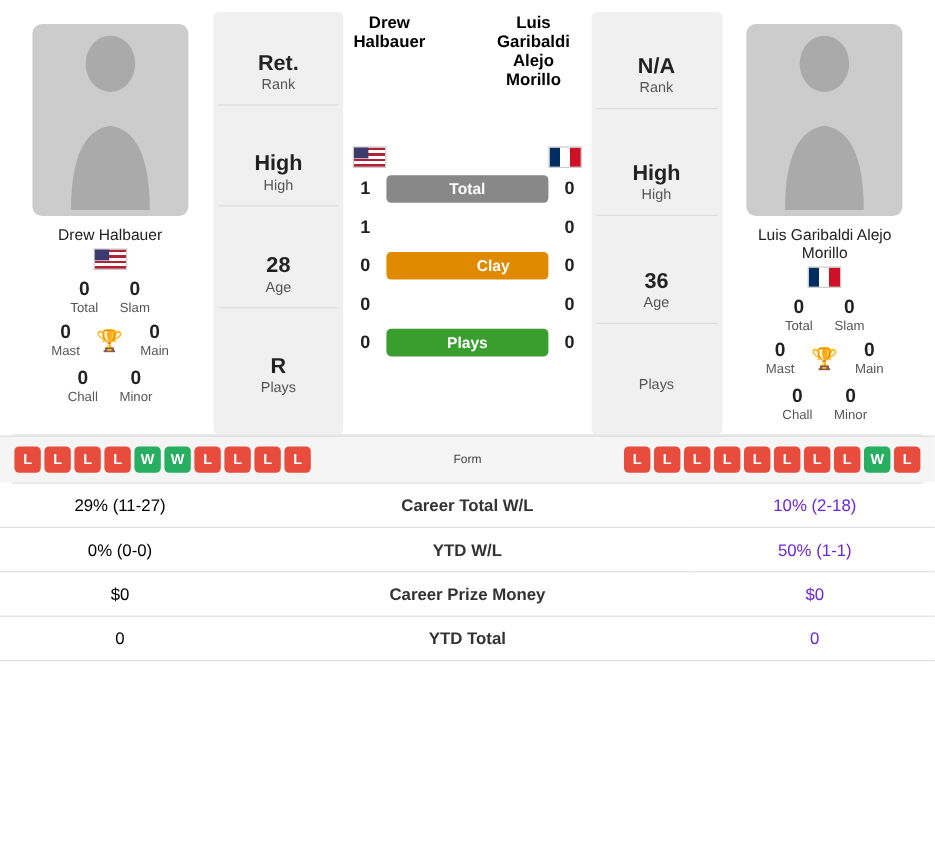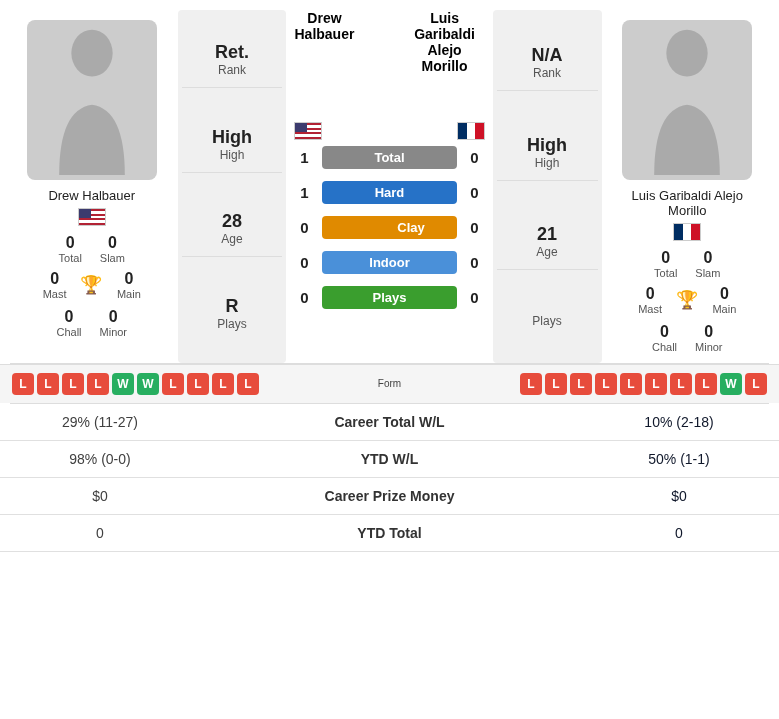--- a/index.html
+++ b/index.html
@@ -203,33 +203,33 @@
       border-bottom: 1px solid #e0e0e0;
     }
 
     .stats-table td {
       padding: 10px 14px;
       font-size: 14px;
     }
 
     .stats-table .left-val {
       text-align: center;
-      color: #404040;
+      color: #000000;
       width: 200px;
     }
 
     .stats-table .center-label {
       text-align: center;
       font-weight: bold;
       color: #333;
     }
 
     .stats-table .right-val {
       text-align: center;
-      color: #0f172a;
+      color: #6d28d9;
       width: 200px;
     }
 
     
     .us-flag {
       width: 28px;
       height: 18px;
       background: linear-gradient(
         to bottom,
         #b22234 0%, #b22234 14.3%,
@@ -369,54 +369,52 @@
       </div>
 
       <div class="surface-row">
         <span class="surface-score">1</span>
         <span class="surface-badge" style="background:#888; margin: 0 8px;">Total</span>
         <span class="surface-score">0</span>
       </div>
 
       <div class="surface-row" style="margin-top:6px;">
         <span class="surface-score">1</span>
-        <span class="surface-badge badge-hard" style="margin: 0 8px;">Hard</span>
         <span class="surface-score">0</span>
       </div>
 
       <div class="surface-row" style="margin-top:6px;">
         <span class="surface-score">0</span>
         <span class="surface-badge badge-clay" style="margin: 0 8px; padding-left: 43px;">Clay</span>
         <span class="surface-score">0</span>
       </div>
 
       <div class="surface-row" style="margin-top:6px;">
         <span class="surface-score">0</span>
-        <span class="surface-badge badge-indoor" style="margin: 0 8px;">Indoor</span>
         <span class="surface-score">0</span>
       </div>
 
       <div class="surface-row" style="margin-top:6px;">
         <span class="surface-score">0</span>
         <span class="surface-badge badge-grass" style="margin: 0 8px;">Plays</span>
         <span class="surface-score">0</span>
       </div>
     </div>
 
     <div class="right-panel">
       <div class="middle-stat-block">
         <span class="middle-stat-value">N/A</span>
         <span class="middle-stat-label">Rank</span>
       </div>
       <div class="middle-stat-block">
         <span class="middle-stat-value">High</span>
         <span class="middle-stat-label">High</span>
       </div>
       <div class="middle-stat-block">
-        <span class="middle-stat-value">21</span>
+        <span class="middle-stat-value">36</span>
         <span class="middle-stat-label">Age</span>
       </div>
       <div class="middle-stat-block">
         <span class="middle-stat-value"></span>
         <span class="middle-stat-label">Plays</span>
       </div>
     </div>
 
     <div class="player-card">
       <div class="player-avatar">
@@ -496,21 +494,21 @@
   <div class="section-divider"></div>
 
   <table class="stats-table">
     <tbody id="stats-tbody">
     <tr>
       <td class="left-val">29% (11-27)</td>
       <td class="center-label">Career Total W/L</td>
       <td class="right-val">10% (2-18)</td>
     </tr>
         <tr>
-      <td class="left-val">98% (0-0)</td>
+      <td class="left-val">0% (0-0)</td>
       <td class="center-label">YTD W/L</td>
       <td class="right-val">50% (1-1)</td>
     </tr>
         <tr>
       <td class="left-val">$0</td>
       <td class="center-label">Career Prize Money</td>
       <td class="right-val">$0</td>
     </tr>
         <tr>
       <td class="left-val">0</td>

